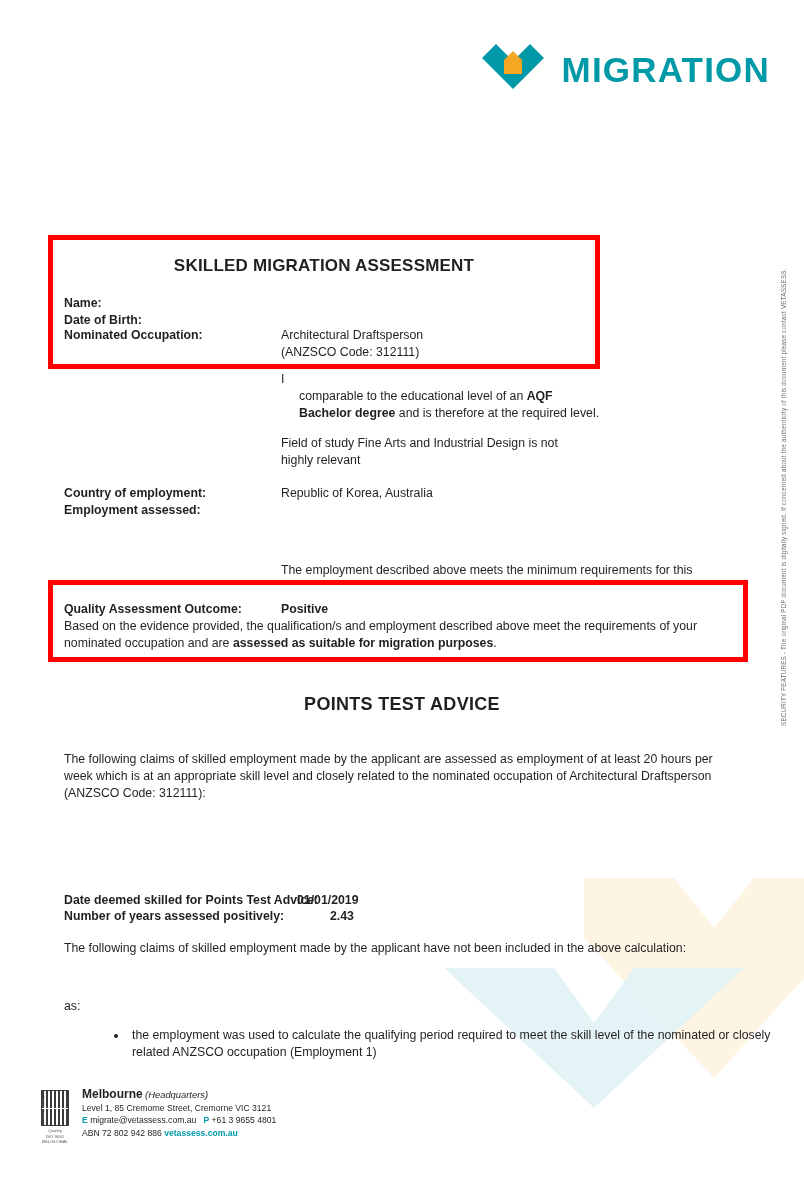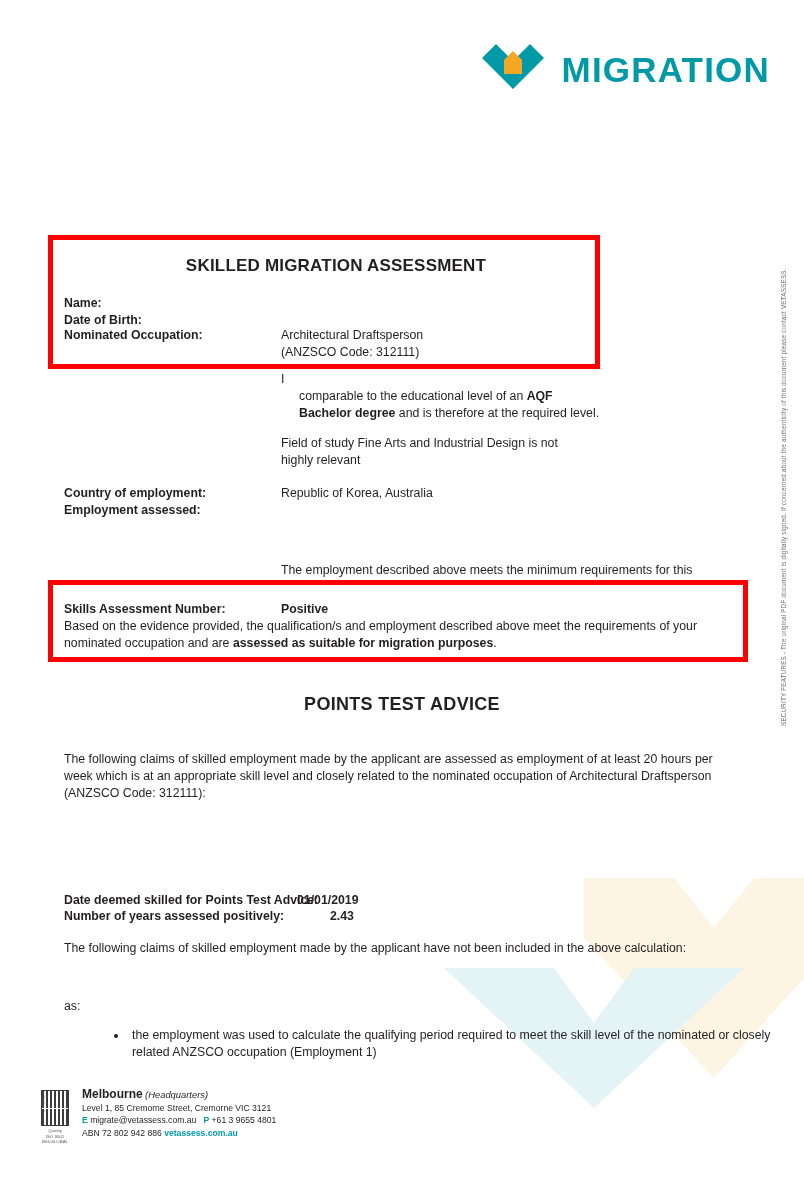--- a/index.html
+++ b/index.html
@@ -79,21 +79,20 @@
     box-sizing: border-box;
   }
   #box-header { left: 48px; top: 235px; width: 552px; height: 134px; }
   #box-outcome { left: 48px; top: 580px; width: 700px; height: 82px; }
 
   .section-title {
     font-size: 17px;
     font-weight: bold;
     text-align: center;
     letter-spacing: 0.2px;
-    padding-left: 12px;
   }
 
   .abs { position: absolute; }
 
   .lbl {
     font-size: 12.3px;
     font-weight: bold;
     line-height: 17px;
     text-align: center;
   }
@@ -237,21 +236,21 @@
   <div class="abs para col-r" style="top:435px; width:310px;">Field of study Fine Arts and Industrial Design is not highly relevant</div>
 
   <div class="abs lbl col-l" style="top:485px;">Country of employment:</div>
   <div class="abs val col-r" style="top:485px;">Republic of Korea, Australia</div>
   <div class="abs lbl col-l" style="top:502px;">Employment assessed:</div>
 
   <div class="abs para col-r" style="top:562px; width:450px;">The employment described above meets the minimum requirements for this</div>
 
   <div class="highlight-box" id="box-outcome"></div>
 
-  <div class="abs lbl col-l" style="top:601px;">Skills Assessment Number:</div>
+  <div class="abs lbl col-l" style="top:601px;">Quality Assessment Outcome:</div>
   <div class="abs lbl" style="left:281px; top:601px;">Positive</div>
 
   <div class="abs para col-l" style="top:618px; width:655px;">
     <span>Based on the evidence provided, the qualification/s and employment described above meet the requirements of your nominated occupation and are </span><span class="bold">assessed as suitable for migration purposes</span><span>.</span>
   </div>
 
   <div class="points-title">POINTS TEST ADVICE</div>
 
   <div class="abs para col-l" style="top:751px; width:665px;">The following claims of skilled employment made by the applicant are assessed as employment of at least 20 hours per week which is at an appropriate skill level and closely related to the nominated occupation of Architectural Draftsperson (ANZSCO Code: 312111):</div>
 

